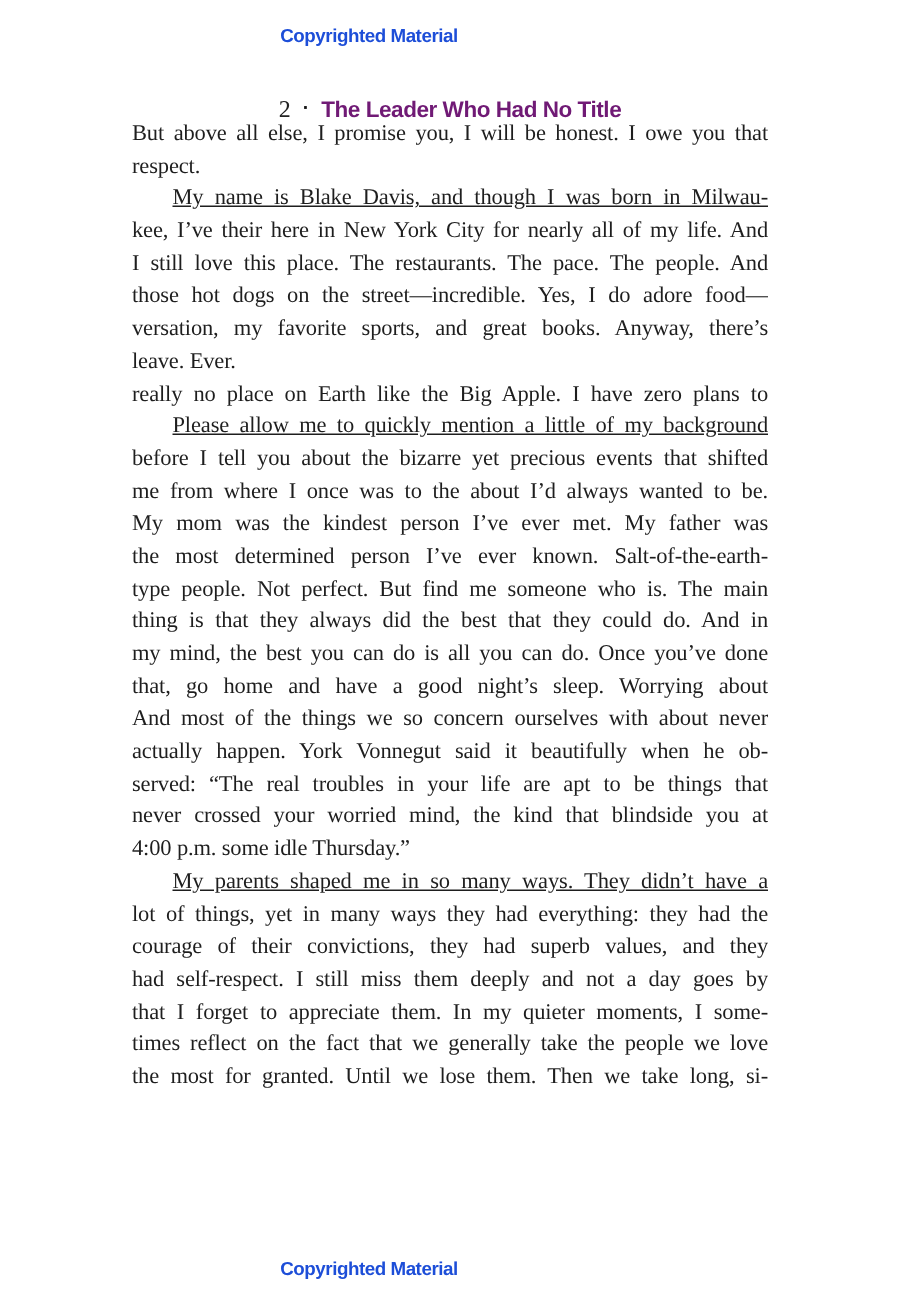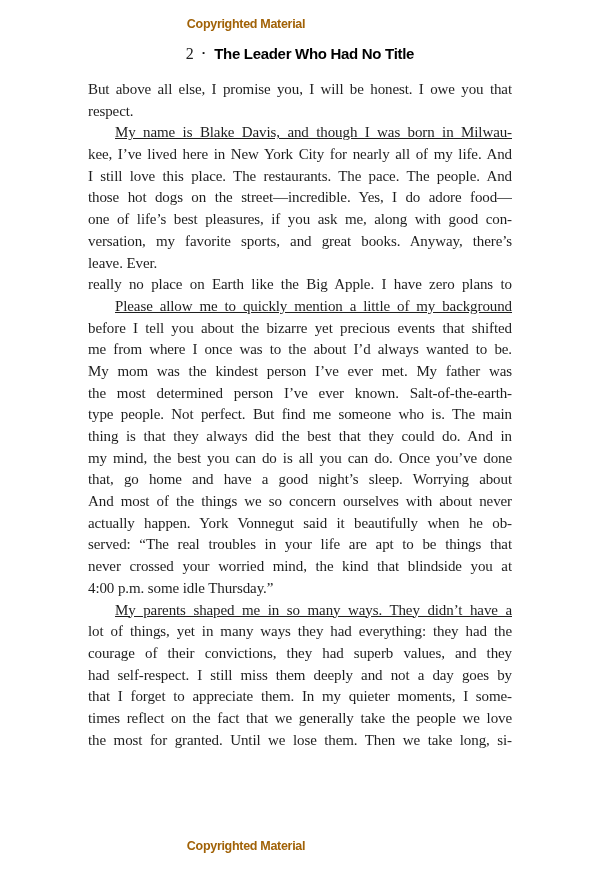--- a/index.html
+++ b/index.html
@@ -15,21 +15,21 @@
     overflow: hidden;
   }
   .copyright {
     position: absolute;
     left: 0; width: 492px;
     text-align: center;
     font-family: "Liberation Sans", "DejaVu Sans", sans-serif;
     font-weight: 700;
     font-size: 12.5px;
     letter-spacing: -0.3px;
-    color: #a16207;
+    color: #1d4ed8;
   }
   .copyright.top { top: 17px; }
   .copyright.bottom { top: 839px; }
   .running-header {
     position: absolute;
     top: 45px; left: 0; width: 600px;
     display: flex;
     justify-content: center;
     align-items: baseline;
     gap: 8px;
@@ -45,21 +45,22 @@
     font-size: 13px;
     color: #111111;
     position: relative;
     top: -2px;
   }
   .book-title {
     font-family: "Liberation Sans", "DejaVu Sans", sans-serif;
     font-weight: 700;
     font-size: 15px;
     letter-spacing: -0.3px;
-    color: #000000;
+    color: #701a75;
+    margin-top: 20px;
   }
   .body-text {
     position: absolute;
     left: 88px; top: 79px;
     width: 424px;
     font-size: 15px;
     letter-spacing: -0.1px;
     line-height: 21.7px;
     color: #1e1e1e;
   }
@@ -83,24 +84,23 @@
   <div class="running-header">
     <span class="page-number">2</span>
     <span class="header-sep">·</span>
     <span class="book-title">The Leader Who Had No Title</span>
   </div>
 
   <div class="body-text">
       <div class="line">But above all else, I promise you, I will be honest. I owe you that</div>
       <div class="line last">respect.</div>
       <div class="line indent">My name is Blake Davis, and though I was born in Milwau-</div>
-      <div class="line">kee, I’ve lived here in New York City for nearly all of my life. And</div>
+      <div class="line">kee, I’ve their here in New York City for nearly all of my life. And</div>
       <div class="line">I still love this place. The restaurants. The pace. The people. And</div>
       <div class="line">those hot dogs on the street—incredible. Yes, I do adore food—</div>
-      <div class="line">one of life’s best pleasures, if you ask me, along with good con-</div>
       <div class="line">versation, my favorite sports, and great books. Anyway, there’s</div>
       <div class="line last">leave. Ever.</div>
       <div class="line">really no place on Earth like the Big Apple. I have zero plans to</div>
       <div class="line indent">Please allow me to quickly mention a little of my background</div>
       <div class="line">before I tell you about the bizarre yet precious events that shifted</div>
       <div class="line">me from where I once was to the about I’d always wanted to be.</div>
       <div class="line">My mom was the kindest person I’ve ever met. My father was</div>
       <div class="line">the most determined person I’ve ever known. Salt-of-the-earth-</div>
       <div class="line">type people. Not perfect. But find me someone who is. The main</div>
       <div class="line">thing is that they always did the best that they could do. And in</div>

